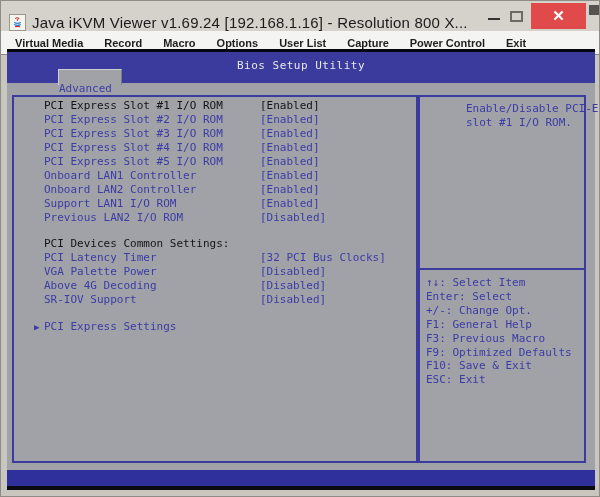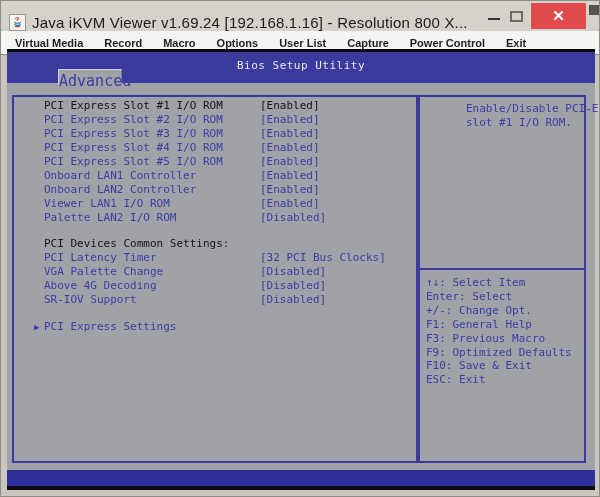--- a/index.html
+++ b/index.html
@@ -50,23 +50,23 @@
     font-family:"DejaVu Sans Mono", monospace;
   }
   .bios-topstrip { position:absolute; left:0; top:0; width:588px; height:3px; background:#06060f; }
   .bios-header {
     position:absolute; left:0; top:3px; width:588px; height:31px;
     background:#3b3b9e; color:#e8e8ee; font-size:11px; text-align:center;
     padding-top:7px; letter-spacing:0.5px;
   }
   .bios-tab {
     position:absolute; left:51px; top:20px; width:64px; height:16px;
-    background:#a0a2a8; color:#3c3ca4; font-size:15px;
+    background:#a0a2a8; color:#3c3ca4; font-size:11px;
     border-top:1px solid #cfd0d6; border-left:1px solid #cfd0d6; border-right:1px solid #7b7d85;
-    padding-top:2px; z-index:3;
+    padding-top:12px; z-index:3;
   }
   .panel { position:absolute; border:2px solid #3b3b9e; background:#a0a2a8;padding-left:16px; }
   .panel-left  { left:5px;  top:46px; width:406px; height:368px; padding-top:2px; }
   .panel-right { left:411px; top:46px; width:168px; height:368px; padding:5px 6px; }
   .row { position:relative; height:14px; font-size:11px; line-height:14px; white-space:nowrap; }
   .row .lbl { position:absolute; left:14px; color:#3c3ca4; }
   .row .val { position:absolute; left:230px; color:#3c3ca4; }
   .row.selected .lbl, .row.selected .val { color:#141414; }
   .row.section .lbl { color:#141414; }
   .spacer11 { height:12px; } .spacer13 { height:13px; }
@@ -144,39 +144,39 @@
     </div>
     <div class="row">
       <span class="lbl">Onboard LAN1 Controller</span>
       <span class="val">[Enabled]</span>
     </div>
     <div class="row">
       <span class="lbl">Onboard LAN2 Controller</span>
       <span class="val">[Enabled]</span>
     </div>
     <div class="row">
-      <span class="lbl">Viewer LAN1 I/O ROM</span>
-      <span class="val">[Enabled]</span>
-    </div>
-    <div class="row">
-      <span class="lbl">Palette LAN2 I/O ROM</span>
+      <span class="lbl">Support LAN1 I/O ROM</span>
+      <span class="val">[Enabled]</span>
+    </div>
+    <div class="row">
+      <span class="lbl">Previous LAN2 I/O ROM</span>
       <span class="val">[Disabled]</span>
     </div>
 
     <div class="spacer11"></div>
 
     <div class="row section">
       <span class="lbl">PCI Devices Common Settings:</span>
     </div>
     <div class="row">
       <span class="lbl">PCI Latency Timer</span>
       <span class="val">[32 PCI Bus Clocks]</span>
     </div>
     <div class="row">
-      <span class="lbl">VGA Palette Change</span>
+      <span class="lbl">VGA Palette Power</span>
       <span class="val">[Disabled]</span>
     </div>
     <div class="row">
       <span class="lbl">Above 4G Decoding</span>
       <span class="val">[Disabled]</span>
     </div>
     <div class="row">
       <span class="lbl">SR-IOV Support</span>
       <span class="val">[Disabled]</span>
     </div>

